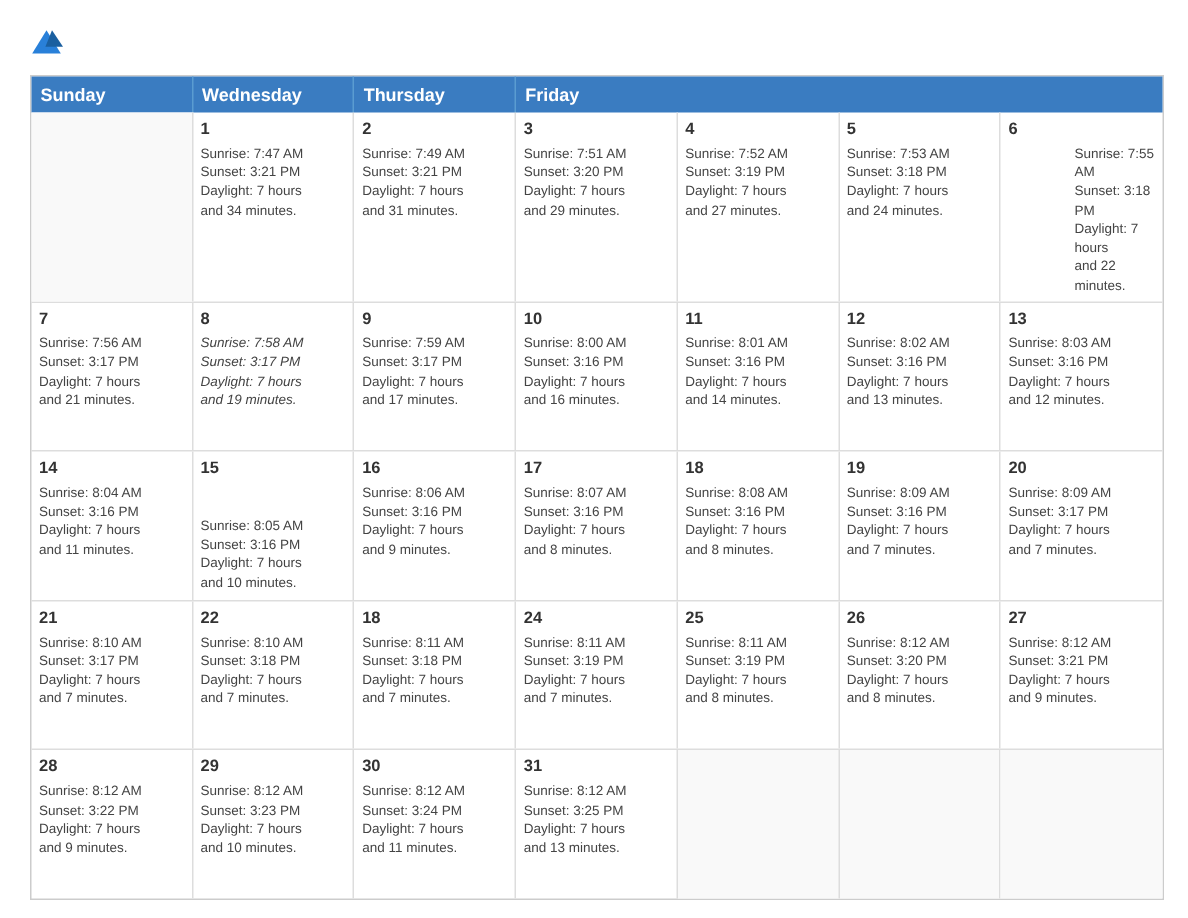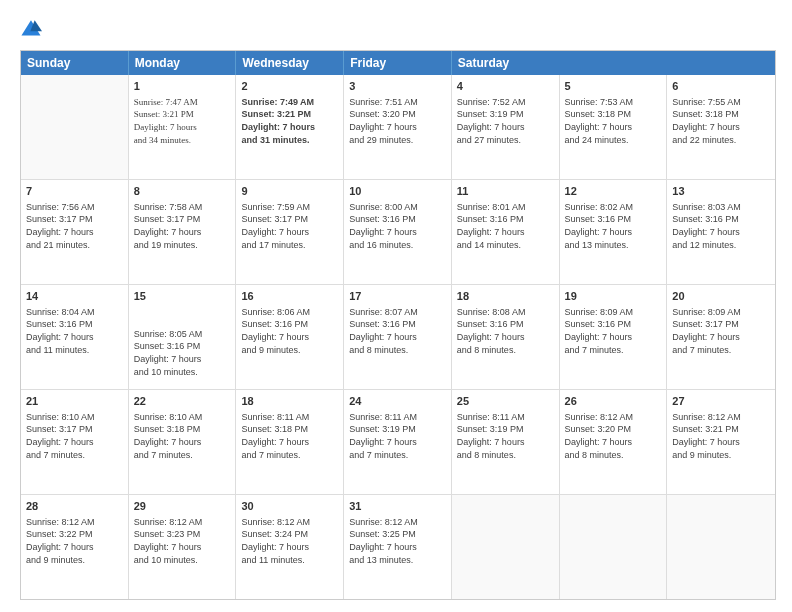--- a/index.html
+++ b/index.html
@@ -124,38 +124,37 @@
     </div>
     <div class="title-block">
       <div class="month-title"></div>
       <div class="location"></div>
     </div>
   </div>
 
   <div class="calendar">
     <div class="cal-header">
     <div class="cal-header-cell">Sunday</div>
-        <div class="cal-header-cell">Monday</div>
         <div class="cal-header-cell">Wednesday</div>
+        <div class="cal-header-cell">Thursday</div>
         <div class="cal-header-cell">Friday</div>
-        <div class="cal-header-cell">Saturday</div>
       </div>
     <div class="cal-body">
     <div class="cal-row">
           <div class="cal-cell empty"></div>
           <div class="cal-cell">
             <div class="day-num">1</div>
-            <div class="cell-text" style="white-space: pre-line; font-family: Liberation Serif, serif;">Sunrise: 7:47 AM
+            <div class="cell-text" style="white-space: pre-line;">Sunrise: 7:47 AM
 Sunset: 3:21 PM
 Daylight: 7 hours
 and 34 minutes.</div>
           </div>
           <div class="cal-cell">
             <div class="day-num">2</div>
-            <div class="cell-text" style="white-space: pre-line; font-weight: bold;">Sunrise: 7:49 AM
+            <div class="cell-text" style="white-space: pre-line;">Sunrise: 7:49 AM
 Sunset: 3:21 PM
 Daylight: 7 hours
 and 31 minutes.</div>
           </div>
           <div class="cal-cell">
             <div class="day-num">3</div>
             <div class="cell-text" style="white-space: pre-line;">Sunrise: 7:51 AM
 Sunset: 3:20 PM
 Daylight: 7 hours
 and 29 minutes.</div>
@@ -169,37 +168,37 @@
           </div>
           <div class="cal-cell">
             <div class="day-num">5</div>
             <div class="cell-text" style="white-space: pre-line;">Sunrise: 7:53 AM
 Sunset: 3:18 PM
 Daylight: 7 hours
 and 24 minutes.</div>
           </div>
           <div class="cal-cell">
             <div class="day-num">6</div>
-            <div class="cell-text" style="white-space: pre-line;">Sunrise: 7:55 AM
+            <div class="cell-text" style="white-space: pre-line; margin-left: 44px;">Sunrise: 7:55 AM
 Sunset: 3:18 PM
 Daylight: 7 hours
 and 22 minutes.</div>
           </div>
         </div>
         <div class="cal-row">
           <div class="cal-cell">
             <div class="day-num">7</div>
             <div class="cell-text" style="white-space: pre-line;">Sunrise: 7:56 AM
 Sunset: 3:17 PM
 Daylight: 7 hours
 and 21 minutes.</div>
           </div>
           <div class="cal-cell">
             <div class="day-num">8</div>
-            <div class="cell-text" style="white-space: pre-line;">Sunrise: 7:58 AM
+            <div class="cell-text" style="white-space: pre-line; font-style: italic;">Sunrise: 7:58 AM
 Sunset: 3:17 PM
 Daylight: 7 hours
 and 19 minutes.</div>
           </div>
           <div class="cal-cell">
             <div class="day-num">9</div>
             <div class="cell-text" style="white-space: pre-line;">Sunrise: 7:59 AM
 Sunset: 3:17 PM
 Daylight: 7 hours
 and 17 minutes.</div>

